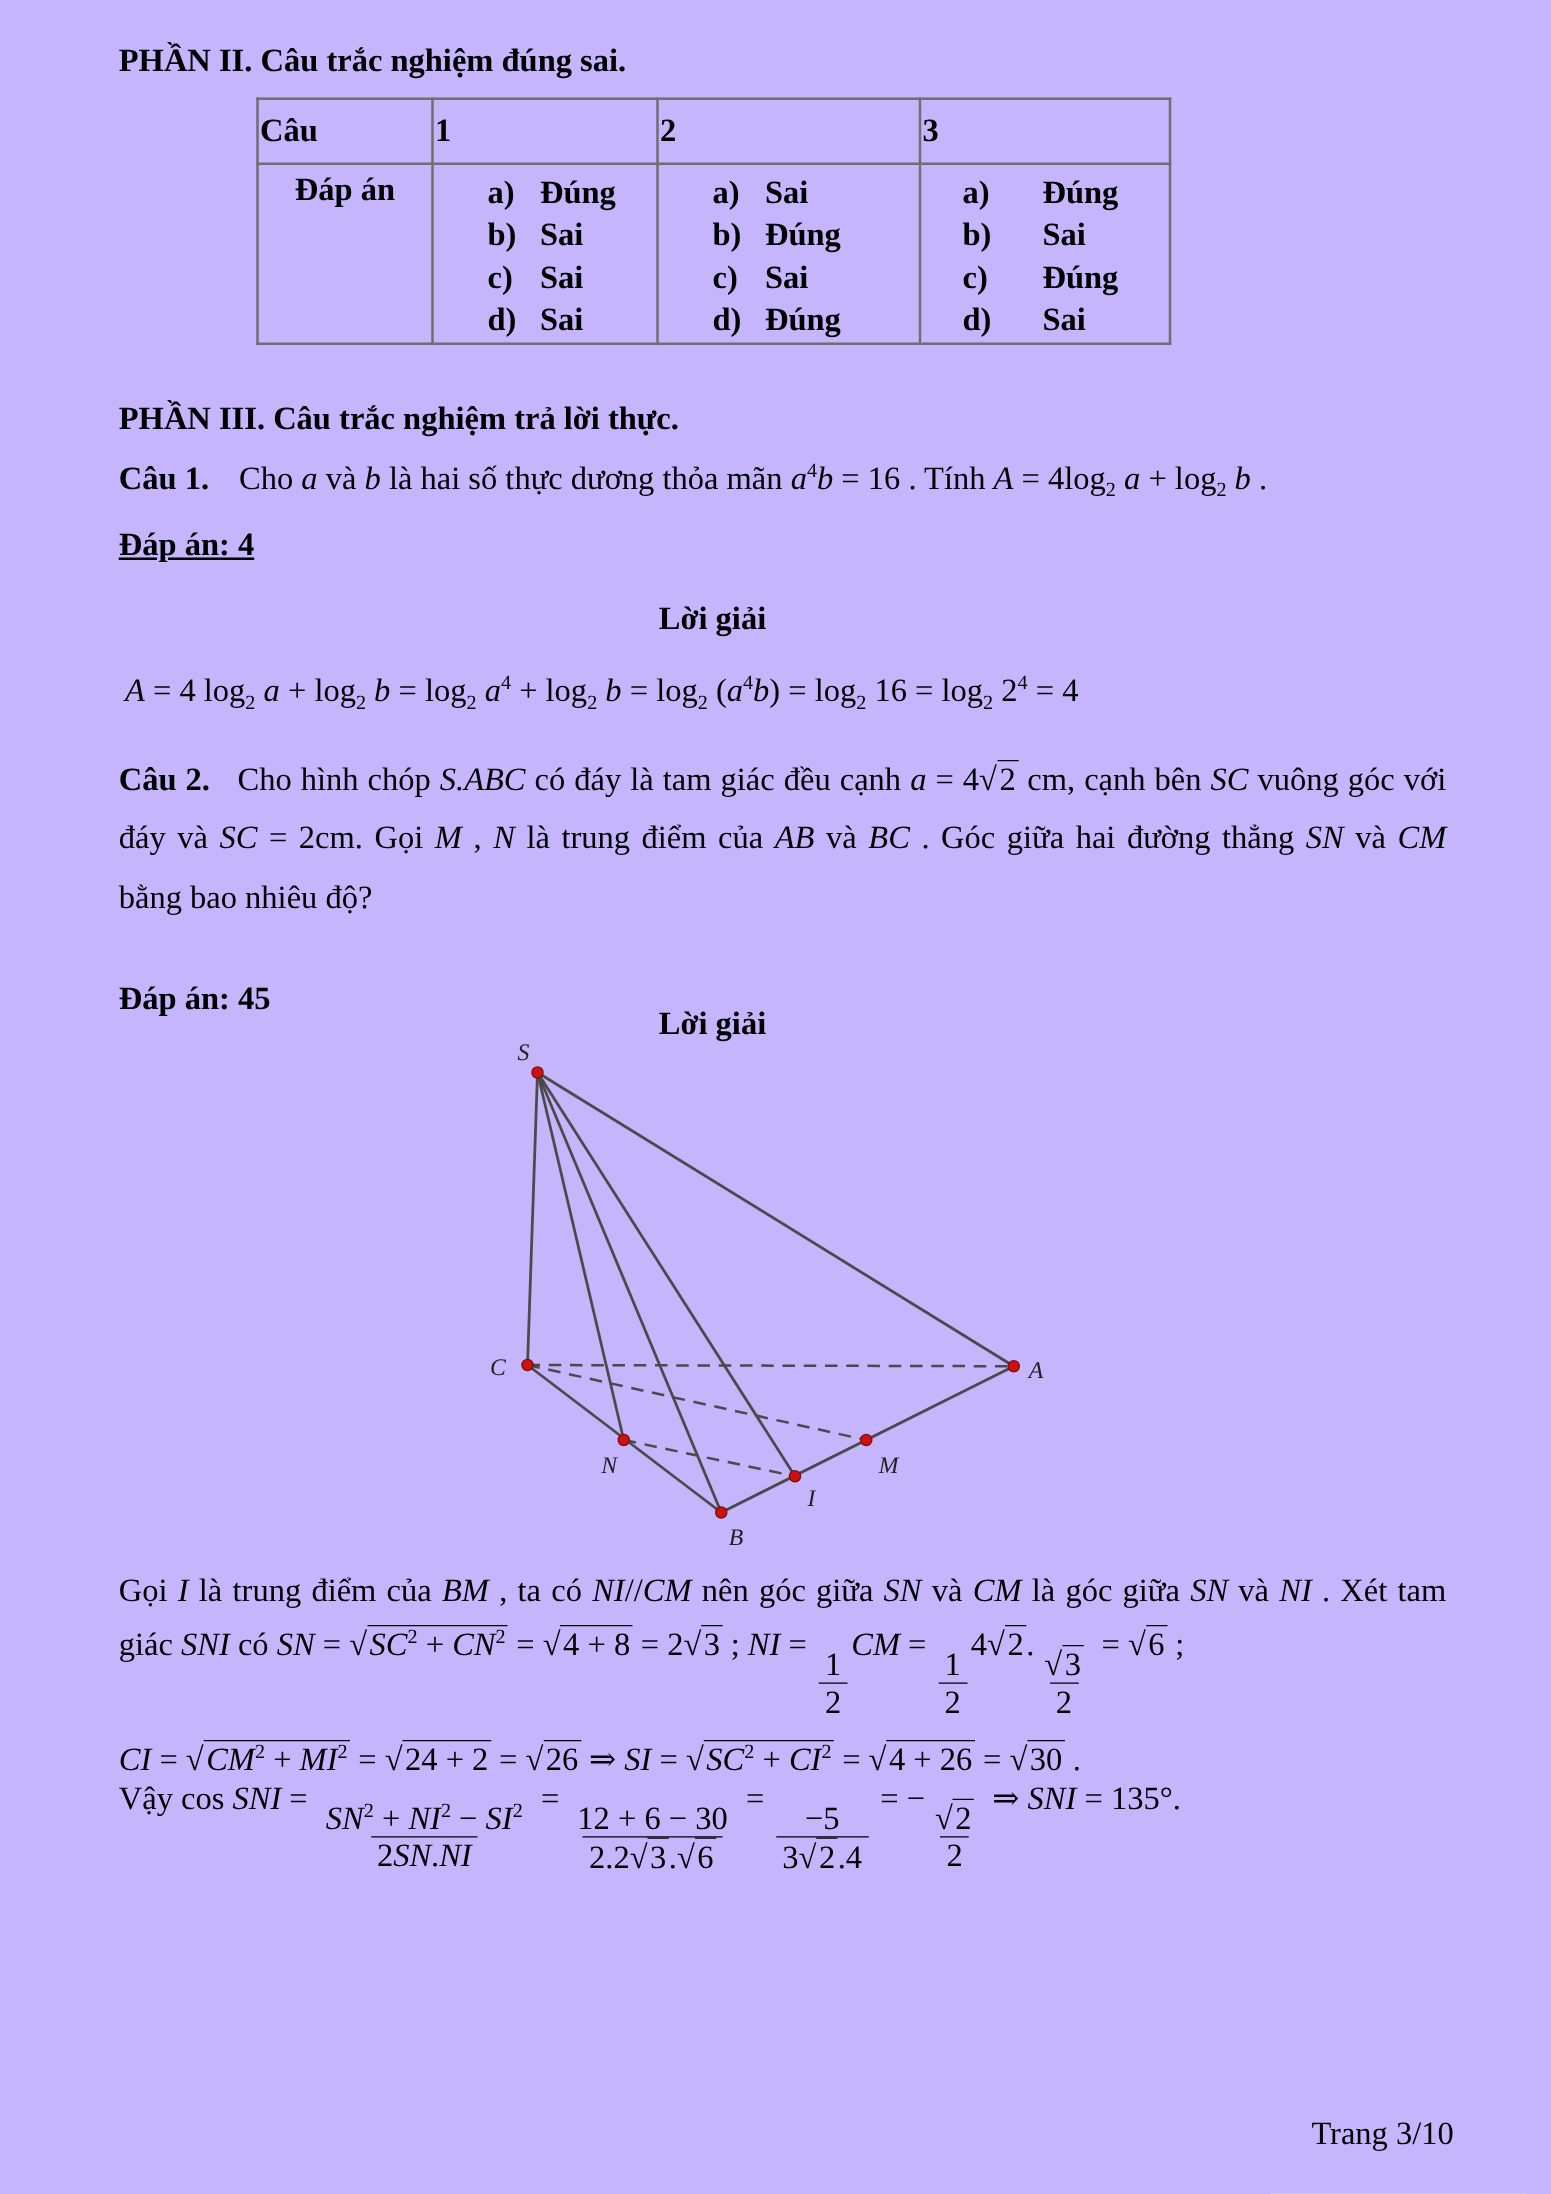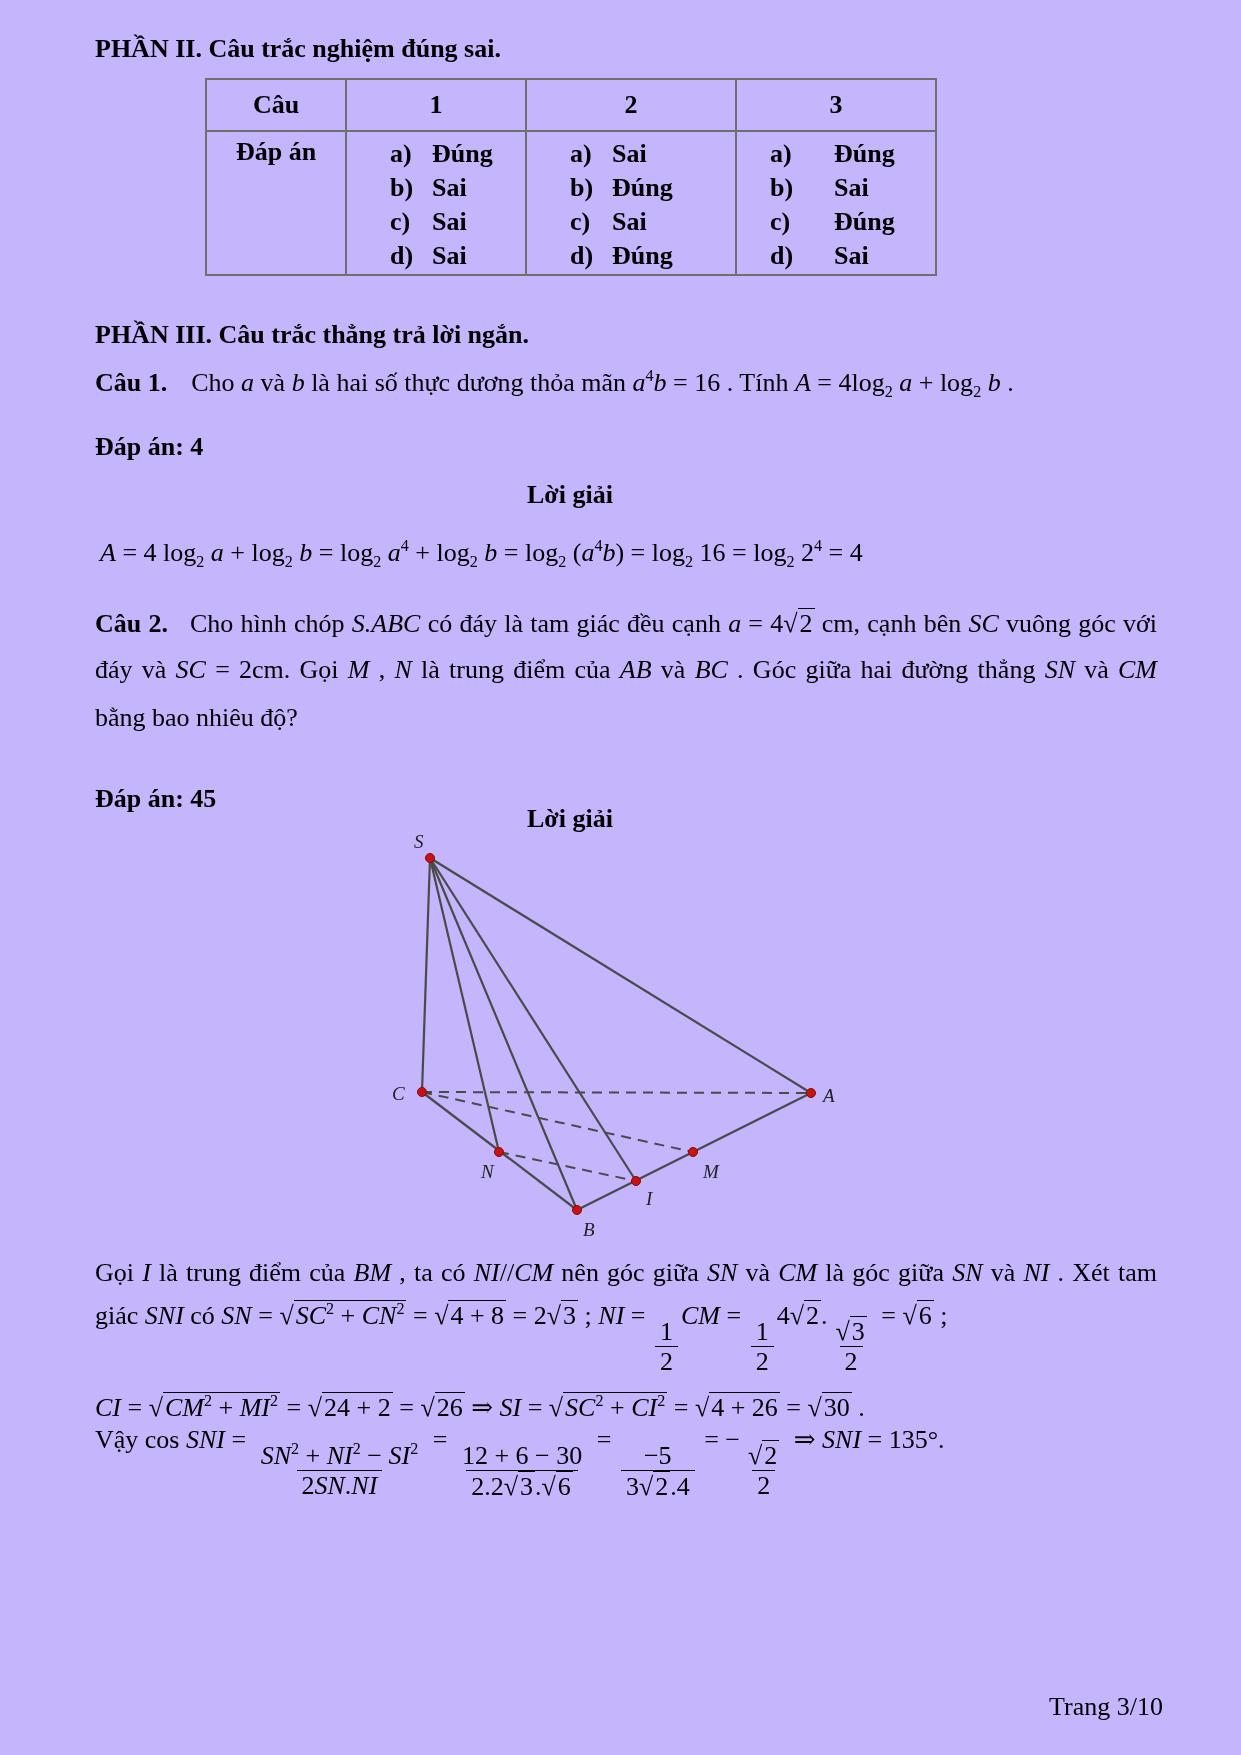--- a/index.html
+++ b/index.html
@@ -8,21 +8,21 @@
   .abs {position:absolute;}
   .bd {font-weight:bold;}
   .it {font-style:italic;}
   .center-wrap {text-align:center;}
   .jline {width:1062px; white-space:nowrap; text-align:justify; text-align-last:justify;}
   .gap {display:inline-block;}
 
   
   table.akey {border-collapse:collapse; table-layout:fixed; font-weight:bold;}
   table.akey td {border:2px solid #6f6f6f; overflow:hidden;}
-  .hrow td {height:48px; text-align:center; vertical-align:middle;}
+  .hrow td {height:48px; text-align:left; vertical-align:middle;}
   .arow td {height:136px; vertical-align:top; padding-top:5px;margin-left:28px;}
   td.c-label {text-align:center;}
   .ans-line {display:flex; line-height:34px;}
   td.c1 .ans-line, td.c2 .ans-line {padding-left:42px;}
   td.c3 .ans-line {padding-left:32px;}
   .ans-k {width:42px;}
   td.c3 .ans-k {width:64px;}
 
   
   sub, sup {font-size:0.62em; line-height:0;}
@@ -110,25 +110,25 @@
             </div>
             <div class="ans-line">
               <span class="ans-k">d)</span>
               <span class="ans-v">Sai</span>
             </div>
           </td>
       </tr>
     </tbody>
   </table>
 
-  <div class="abs bd" style="left:95px; top:320px;">PHẦN III. Câu trắc thẳng trả lời ngắn.</div>
+  <div class="abs bd" style="left:95px; top:320px;">PHẦN III. Câu trắc nghiệm trả lời thực.</div>
 
   <div class="abs" style="left:95px; top:368px; width:1070px;"><span class="bd">Câu 1.</span><span class="gap" style="width: 24px;"></span><span>Cho </span><span class="it">a</span><span> và </span><span class="it">b</span><span> là hai số thực dương thỏa mãn </span><span class="it">a</span><sup>4</sup><span class="it">b</span><span> = 16 . Tính </span><span class="it">A</span><span> = 4log</span><sub>2</sub><span> </span><span class="it">a</span><span> + log</span><sub>2</sub><span> </span><span class="it">b</span><span> .</span></div>
 
-  <div class="abs bd" style="left:95px; top:432px;">Đáp án: 4</div>
+  <div class="abs bd" style="left:95px; top:421px;text-decoration:underline;">Đáp án: 4</div>
 
   <div class="abs bd center-wrap" style="left:95px; top:480px; width:950px;">Lời giải</div>
 
   <div class="abs" style="left:100px; top:538px; width:1080px;"><span class="it">A</span><span> = 4 log</span><sub>2</sub><span> </span><span class="it">a</span><span> + log</span><sub>2</sub><span> </span><span class="it">b</span><span> = log</span><sub>2</sub><span> </span><span class="it">a</span><sup>4</sup><span> + log</span><sub>2</sub><span> </span><span class="it">b</span><span> = log</span><sub>2</sub><span> (</span><span class="it">a</span><sup>4</sup><span class="it">b</span><span>) = log</span><sub>2</sub><span> 16 = log</span><sub>2</sub><span> 2</span><sup>4</sup><span> = 4</span></div>
 
   <div class="abs jline" style="left:95px; top:608px;"><span class="bd">Câu 2.</span><span class="gap" style="width: 22px;"></span><span>Cho hình chóp </span><span class="it">S.ABC</span><span> có đáy là tam giác đều cạnh </span><span class="it">a</span><span> = 4</span><span class="sqrt"><span class="radical">√</span><span class="rad"><span>2</span></span></span><span> cm, cạnh bên </span><span class="it">SC</span><span> vuông góc với</span></div>
   <div class="abs jline" style="left:95px; top:655px;"><span>đáy và </span><span class="it">SC</span><span> = 2cm. Gọi </span><span class="it">M</span><span> , </span><span class="it">N</span><span> là trung điểm của </span><span class="it">AB</span><span> và </span><span class="it">BC</span><span> . Góc giữa hai đường thẳng </span><span class="it">SN</span><span> và </span><span class="it">CM</span></div>
   <div class="abs" style="left:95px; top:703px;"><span>bằng bao nhiêu độ?</span></div>
 
   <div class="abs bd" style="left:95px; top:784px;">Đáp án: 45</div>

